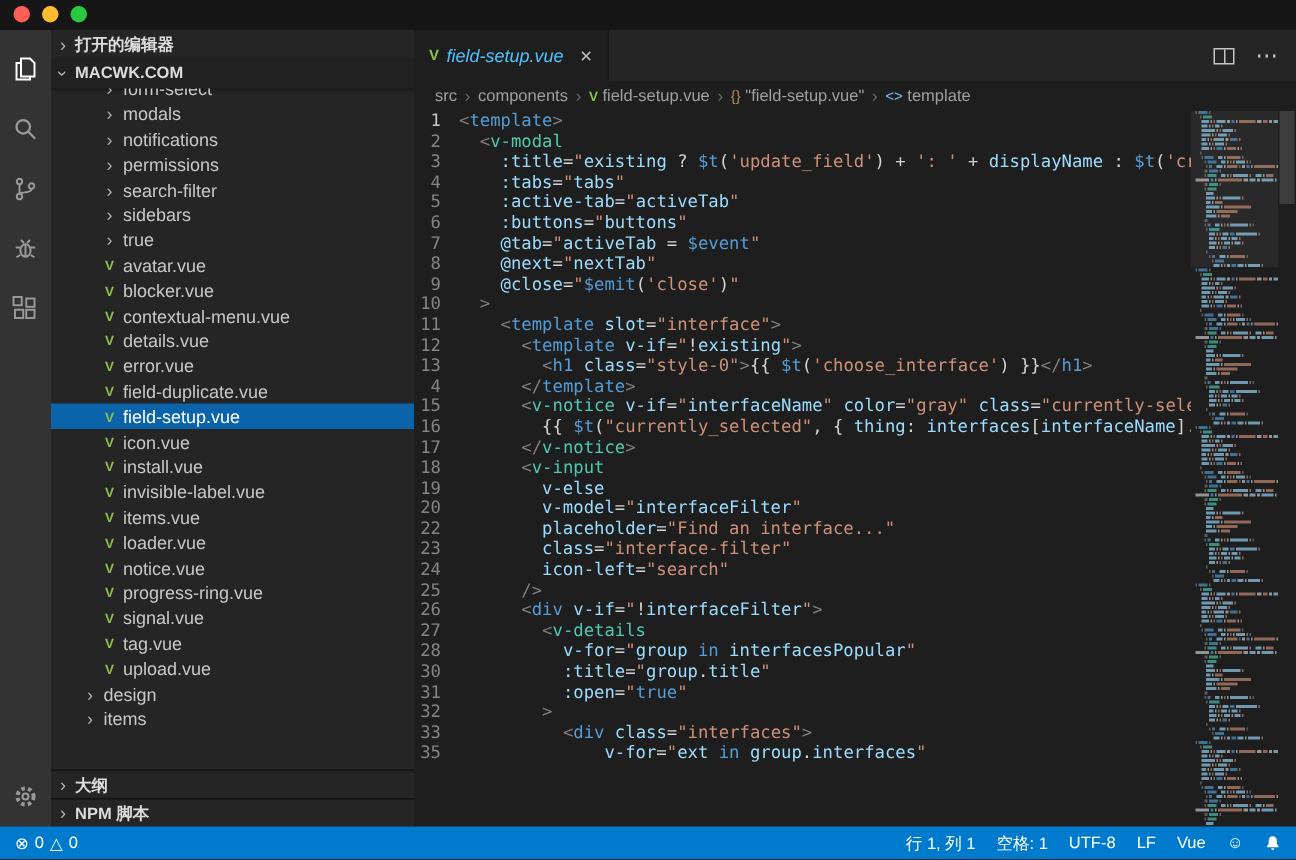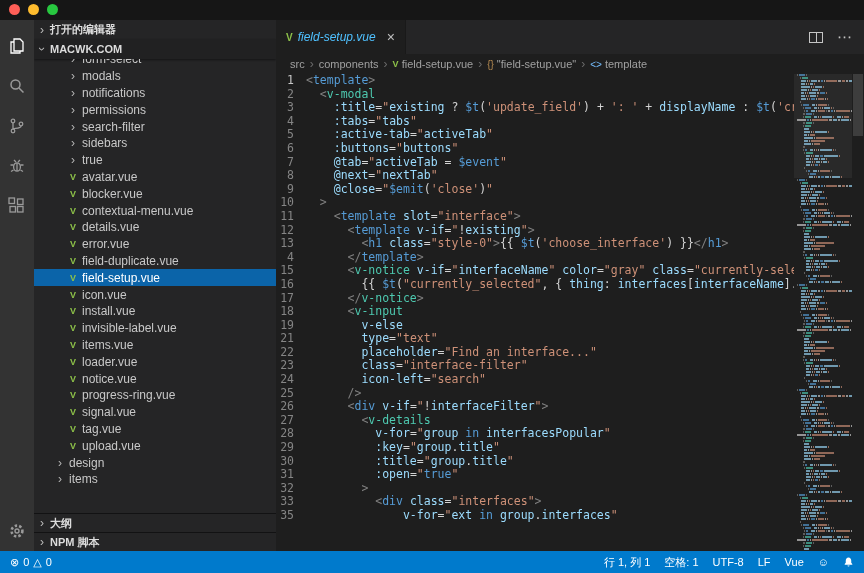--- a/index.html
+++ b/index.html
@@ -312,29 +312,28 @@
             <div class="code-line"><span class="ln">10</span><span class="lc"><span class="tk-txt">  </span><span class="tk-pun">&gt;</span></span></div>
             <div class="code-line"><span class="ln">11</span><span class="lc"><span class="tk-txt">    </span><span class="tk-pun">&lt;</span><span class="tk-tag">template</span><span class="tk-txt"> </span><span class="tk-att">slot</span><span class="tk-txt">=</span><span class="tk-str">"interface"</span><span class="tk-pun">&gt;</span></span></div>
             <div class="code-line"><span class="ln">12</span><span class="lc"><span class="tk-txt">      </span><span class="tk-pun">&lt;</span><span class="tk-tag">template</span><span class="tk-txt"> </span><span class="tk-att">v-if</span><span class="tk-txt">=</span><span class="tk-str">"</span><span class="tk-txt">!</span><span class="tk-var">existing</span><span class="tk-str">"</span><span class="tk-pun">&gt;</span></span></div>
             <div class="code-line"><span class="ln">13</span><span class="lc"><span class="tk-txt">        </span><span class="tk-pun">&lt;</span><span class="tk-tag">h1</span><span class="tk-txt"> </span><span class="tk-att">class</span><span class="tk-txt">=</span><span class="tk-str">"style-0"</span><span class="tk-pun">&gt;</span><span class="tk-txt">{{ </span><span class="tk-kw">$t</span><span class="tk-txt">(</span><span class="tk-str">'choose_interface'</span><span class="tk-txt">) }}</span><span class="tk-pun">&lt;/</span><span class="tk-tag">h1</span><span class="tk-pun">&gt;</span></span></div>
             <div class="code-line"><span class="ln">4</span><span class="lc"><span class="tk-txt">      </span><span class="tk-pun">&lt;/</span><span class="tk-tag">template</span><span class="tk-pun">&gt;</span></span></div>
             <div class="code-line"><span class="ln">15</span><span class="lc"><span class="tk-txt">      </span><span class="tk-pun">&lt;</span><span class="tk-cmp">v-notice</span><span class="tk-txt"> </span><span class="tk-att">v-if</span><span class="tk-txt">=</span><span class="tk-str">"</span><span class="tk-var">interfaceName</span><span class="tk-str">"</span><span class="tk-txt"> </span><span class="tk-att">color</span><span class="tk-txt">=</span><span class="tk-str">"gray"</span><span class="tk-txt"> </span><span class="tk-att">class</span><span class="tk-txt">=</span><span class="tk-str">"currently-selected"</span></span></div>
             <div class="code-line"><span class="ln">16</span><span class="lc"><span class="tk-txt">        {{ </span><span class="tk-kw">$t</span><span class="tk-txt">(</span><span class="tk-str">"currently_selected"</span><span class="tk-txt">, { </span><span class="tk-att">thing</span><span class="tk-txt">: </span><span class="tk-var">interfaces</span><span class="tk-txt">[</span><span class="tk-var">interfaceName</span><span class="tk-txt">].</span></span></div>
             <div class="code-line"><span class="ln">17</span><span class="lc"><span class="tk-txt">      </span><span class="tk-pun">&lt;/</span><span class="tk-cmp">v-notice</span><span class="tk-pun">&gt;</span></span></div>
             <div class="code-line"><span class="ln">18</span><span class="lc"><span class="tk-txt">      </span><span class="tk-pun">&lt;</span><span class="tk-cmp">v-input</span></span></div>
             <div class="code-line"><span class="ln">19</span><span class="lc"><span class="tk-txt">        </span><span class="tk-att">v-else</span></span></div>
-            <div class="code-line"><span class="ln">21</span><span class="lc"><span class="tk-txt">        </span><span class="tk-att">type</span><span class="tk-txt">=</span><span class="tk-str">"text"</span></span></div>
+            <div class="code-line"><span class="ln">20</span><span class="lc"><span class="tk-txt">        </span><span class="tk-att">v-model</span><span class="tk-txt">=</span><span class="tk-str">"</span><span class="tk-var">interfaceFilter</span><span class="tk-str">"</span></span></div>
             <div class="code-line"><span class="ln">22</span><span class="lc"><span class="tk-txt">        </span><span class="tk-att">placeholder</span><span class="tk-txt">=</span><span class="tk-str">"Find an interface..."</span></span></div>
             <div class="code-line"><span class="ln">23</span><span class="lc"><span class="tk-txt">        </span><span class="tk-att">class</span><span class="tk-txt">=</span><span class="tk-str">"interface-filter"</span></span></div>
             <div class="code-line"><span class="ln">24</span><span class="lc"><span class="tk-txt">        </span><span class="tk-att">icon-left</span><span class="tk-txt">=</span><span class="tk-str">"search"</span></span></div>
             <div class="code-line"><span class="ln">25</span><span class="lc"><span class="tk-txt">      </span><span class="tk-pun">/&gt;</span></span></div>
             <div class="code-line"><span class="ln">26</span><span class="lc"><span class="tk-txt">      </span><span class="tk-pun">&lt;</span><span class="tk-tag">div</span><span class="tk-txt"> </span><span class="tk-att">v-if</span><span class="tk-txt">=</span><span class="tk-str">"</span><span class="tk-txt">!</span><span class="tk-var">interfaceFilter</span><span class="tk-str">"</span><span class="tk-pun">&gt;</span></span></div>
             <div class="code-line"><span class="ln">27</span><span class="lc"><span class="tk-txt">        </span><span class="tk-pun">&lt;</span><span class="tk-cmp">v-details</span></span></div>
             <div class="code-line"><span class="ln">28</span><span class="lc"><span class="tk-txt">          </span><span class="tk-att">v-for</span><span class="tk-txt">=</span><span class="tk-str">"</span><span class="tk-var">group</span><span class="tk-kw"> in </span><span class="tk-var">interfacesPopular</span><span class="tk-str">"</span></span></div>
-            <div class="code-line"><span class="ln">29</span><span class="lc"><span class="tk-txt">          </span><span class="tk-att">:key</span><span class="tk-txt">=</span><span class="tk-str">"</span><span class="tk-var">group</span><span class="tk-txt">.</span><span class="tk-var">title</span><span class="tk-str">"</span></span></div>
             <div class="code-line"><span class="ln">30</span><span class="lc"><span class="tk-txt">          </span><span class="tk-att">:title</span><span class="tk-txt">=</span><span class="tk-str">"</span><span class="tk-var">group</span><span class="tk-txt">.</span><span class="tk-var">title</span><span class="tk-str">"</span></span></div>
             <div class="code-line"><span class="ln">31</span><span class="lc"><span class="tk-txt">          </span><span class="tk-att">:open</span><span class="tk-txt">=</span><span class="tk-str">"</span><span class="tk-kw">true</span><span class="tk-str">"</span></span></div>
             <div class="code-line"><span class="ln">32</span><span class="lc"><span class="tk-txt">        </span><span class="tk-pun">&gt;</span></span></div>
             <div class="code-line"><span class="ln">33</span><span class="lc"><span class="tk-txt">          </span><span class="tk-pun">&lt;</span><span class="tk-tag">div</span><span class="tk-txt"> </span><span class="tk-att">class</span><span class="tk-txt">=</span><span class="tk-str">"interfaces"</span><span class="tk-pun">&gt;</span></span></div>
             <div class="code-line"><span class="ln">35</span><span class="lc"><span class="tk-txt">              </span><span class="tk-att">v-for</span><span class="tk-txt">=</span><span class="tk-str">"</span><span class="tk-var">ext</span><span class="tk-kw"> in </span><span class="tk-var">group</span><span class="tk-txt">.</span><span class="tk-var">interfaces</span><span class="tk-str">"</span></span></div>
           </div>
         <div class="minimap" id="minimap">
             <div class="mm-viewport"></div>
             <div class="mm-line"><span class="mm tk-pun" style="width: 1px;"></span><span class="mm tk-tag" style="width: 6px;"></span><span class="mm tk-pun" style="width: 1px;"></span></div>
             <div class="mm-line"><span class="mm sp" style="width: 2px;"></span><span class="mm tk-pun" style="width: 1px;"></span><span class="mm tk-cmp" style="width: 6px;"></span></div>

